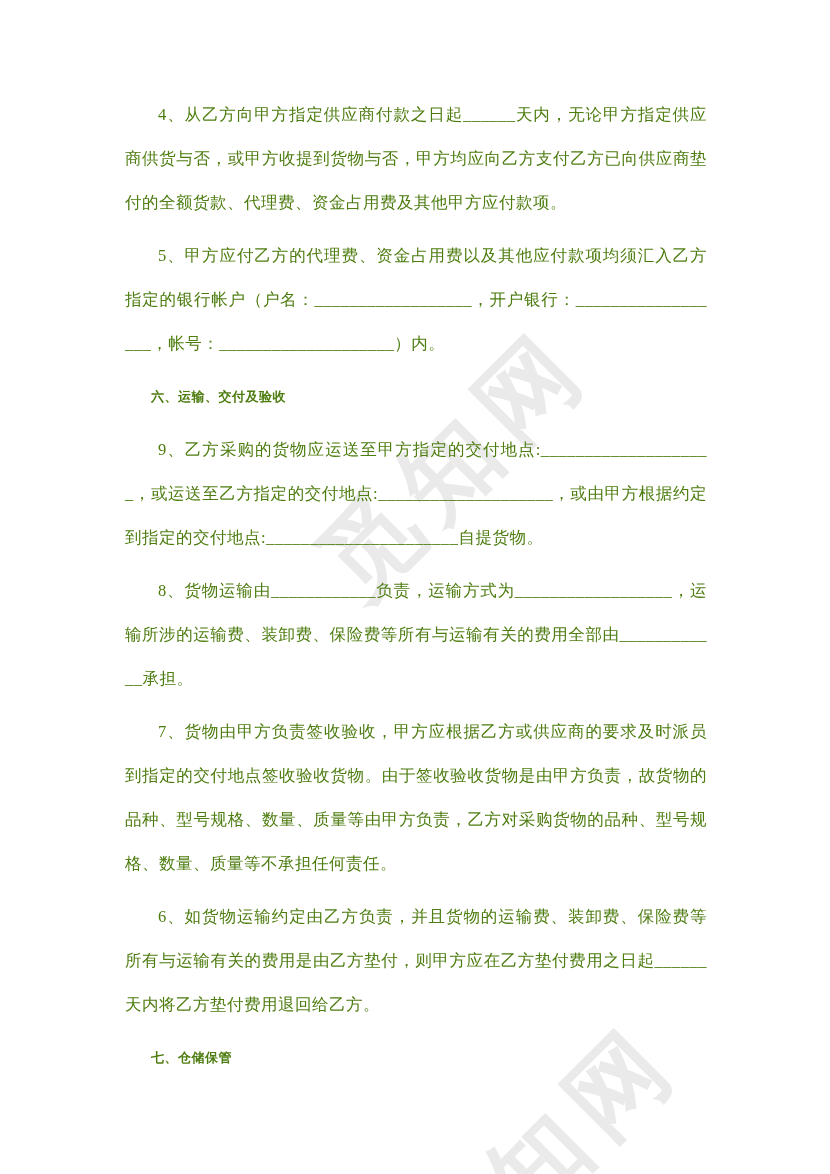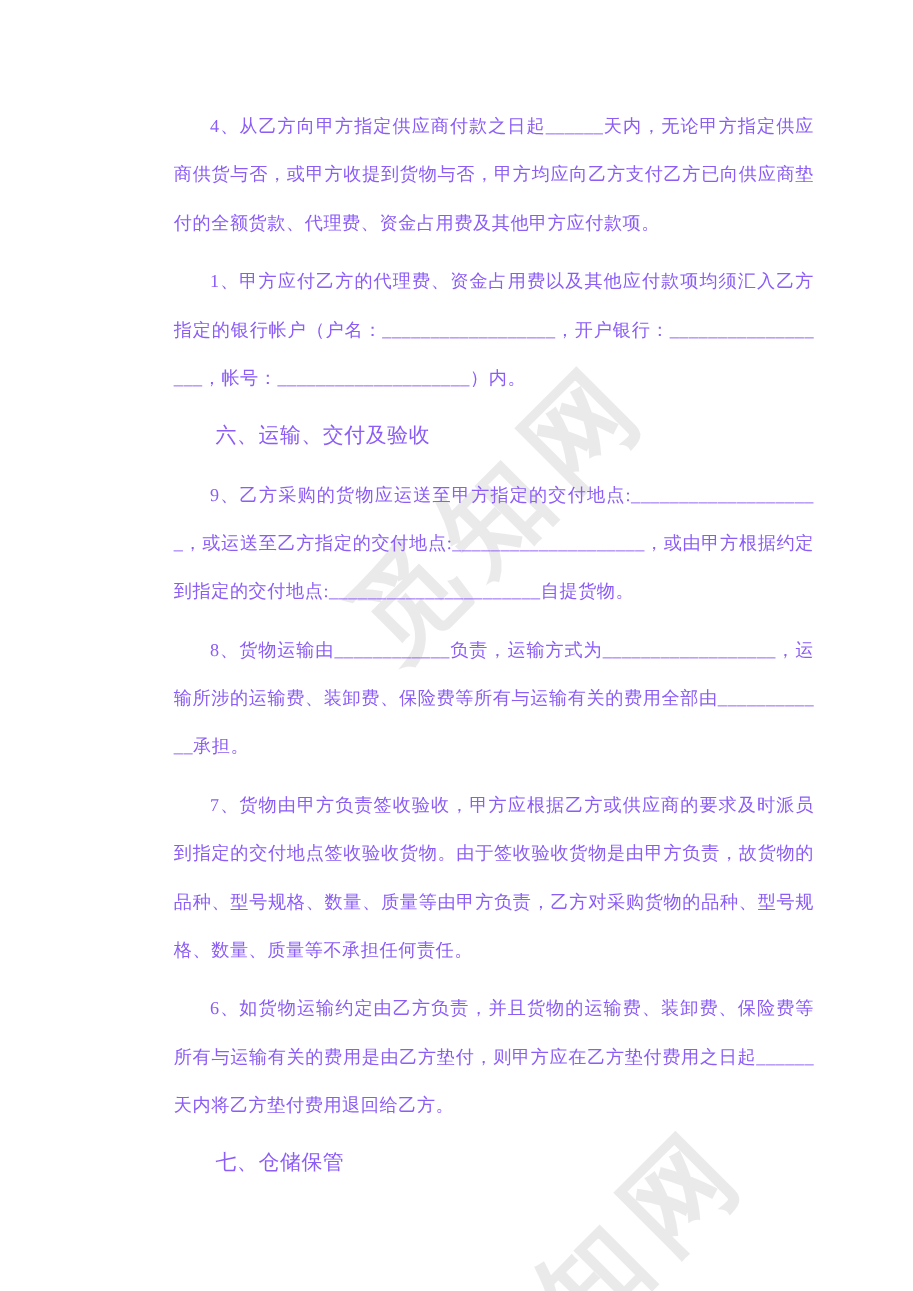--- a/index.html
+++ b/index.html
@@ -17,38 +17,37 @@
     width: 830px;
     height: 1174px;
     background: #ffffff;
     overflow: hidden;
   }
   .content {
     position: absolute;
     left: 125px;
     top: 93px;
     width: 582px;
-    color: #8b5cf6;
+    color: #4d7c0f;
     z-index: 2;
-    margin-left: 33px;
   }
   p.para {
     margin: 0 0 9px 0;
     font-size: 16.5px;
     line-height: 44px;
     text-align: justify;
     text-indent: 2em;
     letter-spacing: 0.5px;
     word-break: break-all;
   }
   h3.heading {
     margin: 0 0 9px 0;
-    font-size: 19px;
+    font-size: 13px;
     line-height: 44px;
-    font-weight: normal;
+    font-weight: bold;
     text-indent: 2em;
     letter-spacing: 0.5px;
   }
   .watermark {
     position: absolute;
     z-index: 1;
     font-size: 96px;
     font-weight: bold;
     color: rgba(185, 185, 185, 0.30);
     transform: rotate(-45deg);
@@ -72,21 +71,21 @@
 <div class="page">
 
   <div class="watermark wm-center">觅知网</div>
 
   <div class="watermark wm-bottom">觅知网</div>
 
   <div class="content">
 
     <p class="para">4、从乙方向甲方指定供应商付款之日起______天内，无论甲方指定供应商供货与否，或甲方收提到货物与否，甲方均应向乙方支付乙方已向供应商垫付的全额货款、代理费、资金占用费及其他甲方应付款项。</p>
 
-    <p class="para">1、甲方应付乙方的代理费、资金占用费以及其他应付款项均须汇入乙方指定的银行帐户（户名：__________________，开户银行：__________________，帐号：____________________）内。</p>
+    <p class="para">5、甲方应付乙方的代理费、资金占用费以及其他应付款项均须汇入乙方指定的银行帐户（户名：__________________，开户银行：__________________，帐号：____________________）内。</p>
 
     <h3 class="heading">六、运输、交付及验收</h3>
 
     <p class="para">9、乙方采购的货物应运送至甲方指定的交付地点:____________________，或运送至乙方指定的交付地点:____________________，或由甲方根据约定到指定的交付地点:______________________自提货物。</p>
 
     <p class="para">8、货物运输由____________负责，运输方式为__________________，运输所涉的运输费、装卸费、保险费等所有与运输有关的费用全部由____________承担。</p>
 
     <p class="para">7、货物由甲方负责签收验收，甲方应根据乙方或供应商的要求及时派员到指定的交付地点签收验收货物。由于签收验收货物是由甲方负责，故货物的品种、型号规格、数量、质量等由甲方负责，乙方对采购货物的品种、型号规格、数量、质量等不承担任何责任。</p>
 
     <p class="para">6、如货物运输约定由乙方负责，并且货物的运输费、装卸费、保险费等所有与运输有关的费用是由乙方垫付，则甲方应在乙方垫付费用之日起______天内将乙方垫付费用退回给乙方。</p>

